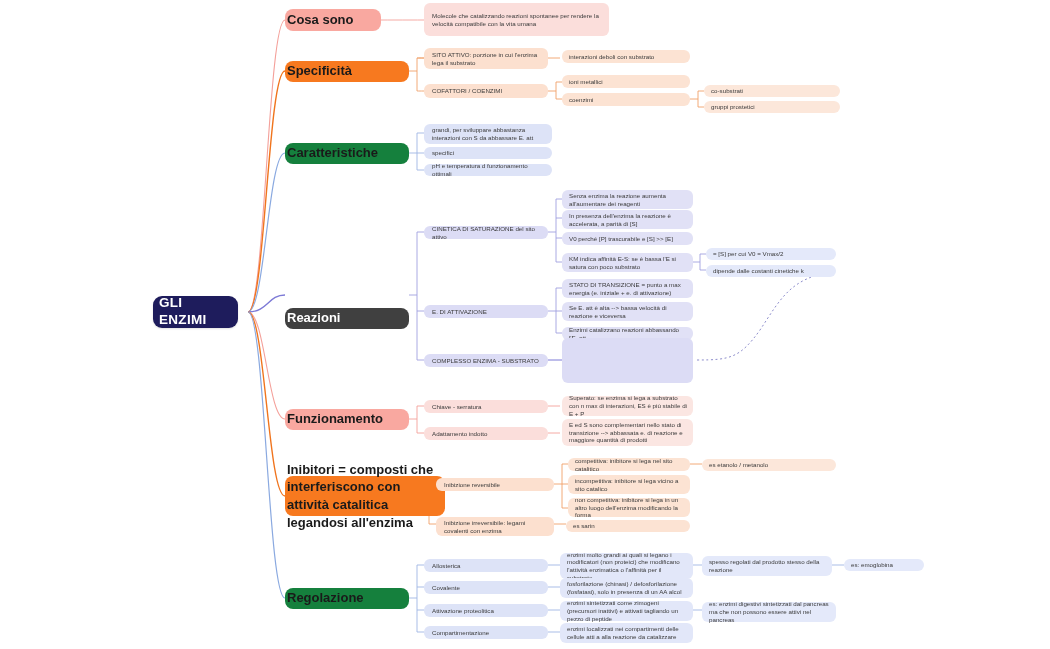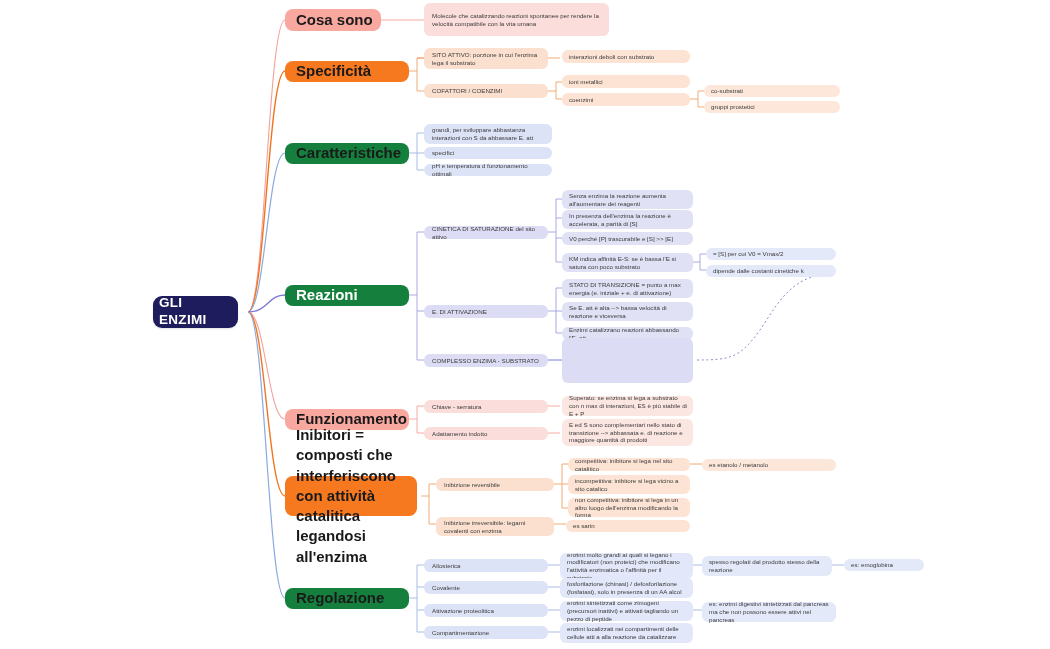--- a/index.html
+++ b/index.html
@@ -37,30 +37,30 @@
     font-size:13.5px;
     font-weight:bold;
     letter-spacing:.3px;
     border-radius:9px;
     justify-content:center;
     box-shadow:0 1px 2px rgba(0,0,0,.12);
   }
 
   
   .l1{
-    font-size:15px;
+    font-size:13px;
     font-weight:bold;
     color:#1a1a1a;
     border-radius:8px;
-    padding-left:11px;
+    padding-left:2px;
   }
   .l1.pink{background:#f9a8a0;}
   .l1.orange{background:#f7791f;}
   .l1.blue{background:#15803d;}
-  .l1.indigo{background:#15803d;color:#ffffff;}
+  .l1.indigo{background:#404040;color:#ffffff;margin-top:23px;}
 
   
   .l2{
     font-size:6.2px;
     color:#3a3a3a;
     border-radius:6px;
     padding-left:8px;
   }
   .l2.pinkfill{background:#fbdedb;}
   .l2.orangefill{background:#fce0cf;}
@@ -217,21 +217,21 @@
 
   <div class="node l2 indigofill" style="left:424px;top:354px;width:124px;height:13px;">COMPLESSO ENZIMA - SUBSTRATO</div>
   <div class="eqwrap" style="left:562px;top:338px;width:131px;height:45px;"></div>
 
   <div class="node l1 pink" style="left:285px;top:409px;width:124px;height:21px;">Funzionamento</div>
   <div class="node l2 pinkfill" style="left:424px;top:400px;width:124px;height:13px;">Chiave - serratura</div>
   <div class="node l3 pinkfill" style="left:562px;top:396px;width:131px;height:20px;">Superato: se enzima si lega a substrato con n max di interazioni, ES è più stabile di E + P</div>
   <div class="node l2 pinkfill" style="left:424px;top:427px;width:124px;height:13px;">Adattamento indotto</div>
   <div class="node l3 pinkfill" style="left:562px;top:419px;width:131px;height:27px;">E ed S sono complementari nello stato di transizione --&gt; abbassata e. di reazione e maggiore quantità di prodotti</div>
 
-  <div class="node l1 orange" style="left:285px;top:476px;width:132px;height:40px;line-height:1.35;">Inibitori = composti che interferiscono con attività catalitica legandosi all'enzima</div>
+  <div class="node l1 orange" style="left:285px;top:476px;width:160px;height:40px;line-height:1.35;">Inibitori = composti che interferiscono con attività catalitica legandosi all'enzima</div>
   <div class="node l2 orangefill" style="left:436px;top:478px;width:118px;height:13px;">Inibizione reversibile</div>
   <div class="node l3 orangefill" style="left:568px;top:458px;width:122px;height:13px;">competitiva: inibitore si lega nel sito catalitico</div>
   <div class="node l4 orangefill" style="left:702px;top:459px;width:134px;height:12px;">es etanolo / metanolo</div>
   <div class="node l3 orangefill" style="left:568px;top:475px;width:122px;height:19px;">incompetitiva: inibitore si lega vicino a sito catalico</div>
   <div class="node l3 orangefill" style="left:568px;top:498px;width:122px;height:19px;">non competitiva: inibitore si lega in un altro luogo dell'enzima modificando la forma</div>
   <div class="node l2 orangefill" style="left:436px;top:517px;width:118px;height:19px;">Inibizione irreversibile: legami covalenti con enzima</div>
   <div class="node l3 orangefill" style="left:566px;top:520px;width:124px;height:12px;">es sarin</div>
 
   <div class="node l1 blue" style="left:285px;top:588px;width:124px;height:21px;text-align:right;">Regolazione</div>
   <div class="node l2 bluefill" style="left:424px;top:559px;width:124px;height:13px;">Allosterica</div>

